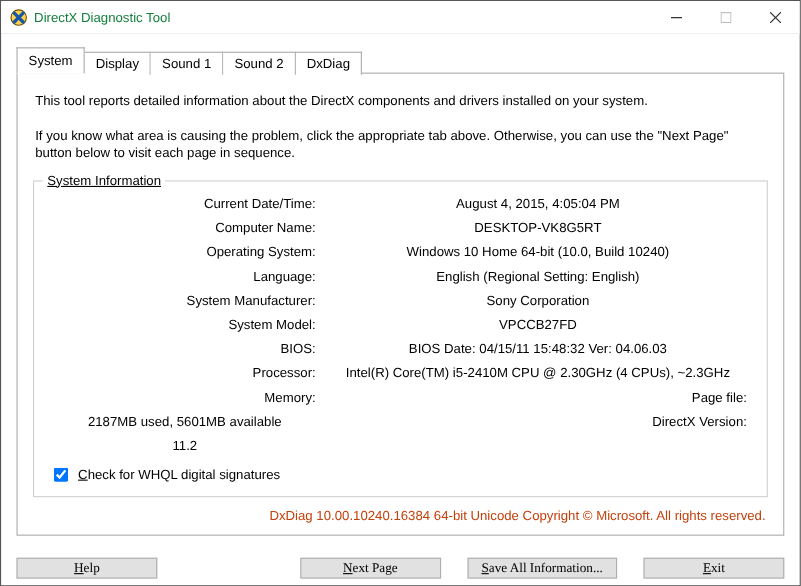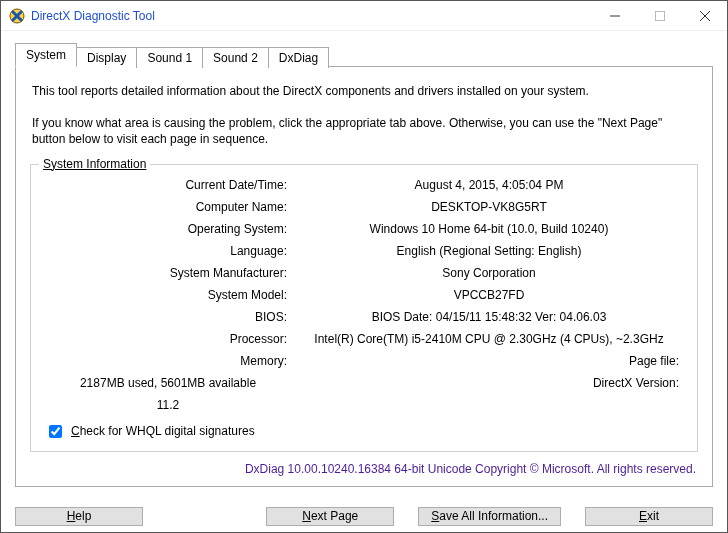--- a/index.html
+++ b/index.html
@@ -22,21 +22,21 @@
     border-bottom: 1px solid #eee;
   }
   .titlebar .icon {
     width: 16px; height: 16px;
     margin-right: 6px;
     display: flex; align-items: center; justify-content: center;
   }
   .titlebar .title {
     flex: 1;
     font-size: 12px;
-    color: #1d4ed8;
+    color: #15803d;
   }
   .winbtns { display: flex; height: 100%; }
   .winbtn {
     width: 45px;
     display: flex; align-items: center; justify-content: center;
     color: #333;
   }
   .winbtn.disabled { color: #bbb; }
 
   .content {
@@ -113,36 +113,36 @@
     gap: 6px;
     margin-top: 10px;
     margin-left: 2px;
   }
   .checkrow input { width: 13px; height: 13px; }
 
   .footerline {
     text-align: right;
     margin: 10px 2px 0 2px;
     font-size: 12px;
-    color: #4c1d95;
+    color: #c2410c;
   }
 
   .btnbar {
     display: flex;
     gap: 24px;
     padding: 10px 14px 12px 14px;
     align-items: center;
   }
   .btnbar .spacer { flex: 1; }
   button.win {
     min-width: 128px;
     height: 19px;
     background: #e1e1e1;
     border: 1px solid #adadad;
-    font-family: Liberation Sans, sans-serif;
+    font-family: Liberation Serif, serif;
     font-size: 12px;
     padding: 0 12px;
     cursor: default;
   }
   .ul { text-decoration: underline; }
 </style>
 </head>
 <body>
 
 <div class="titlebar">

